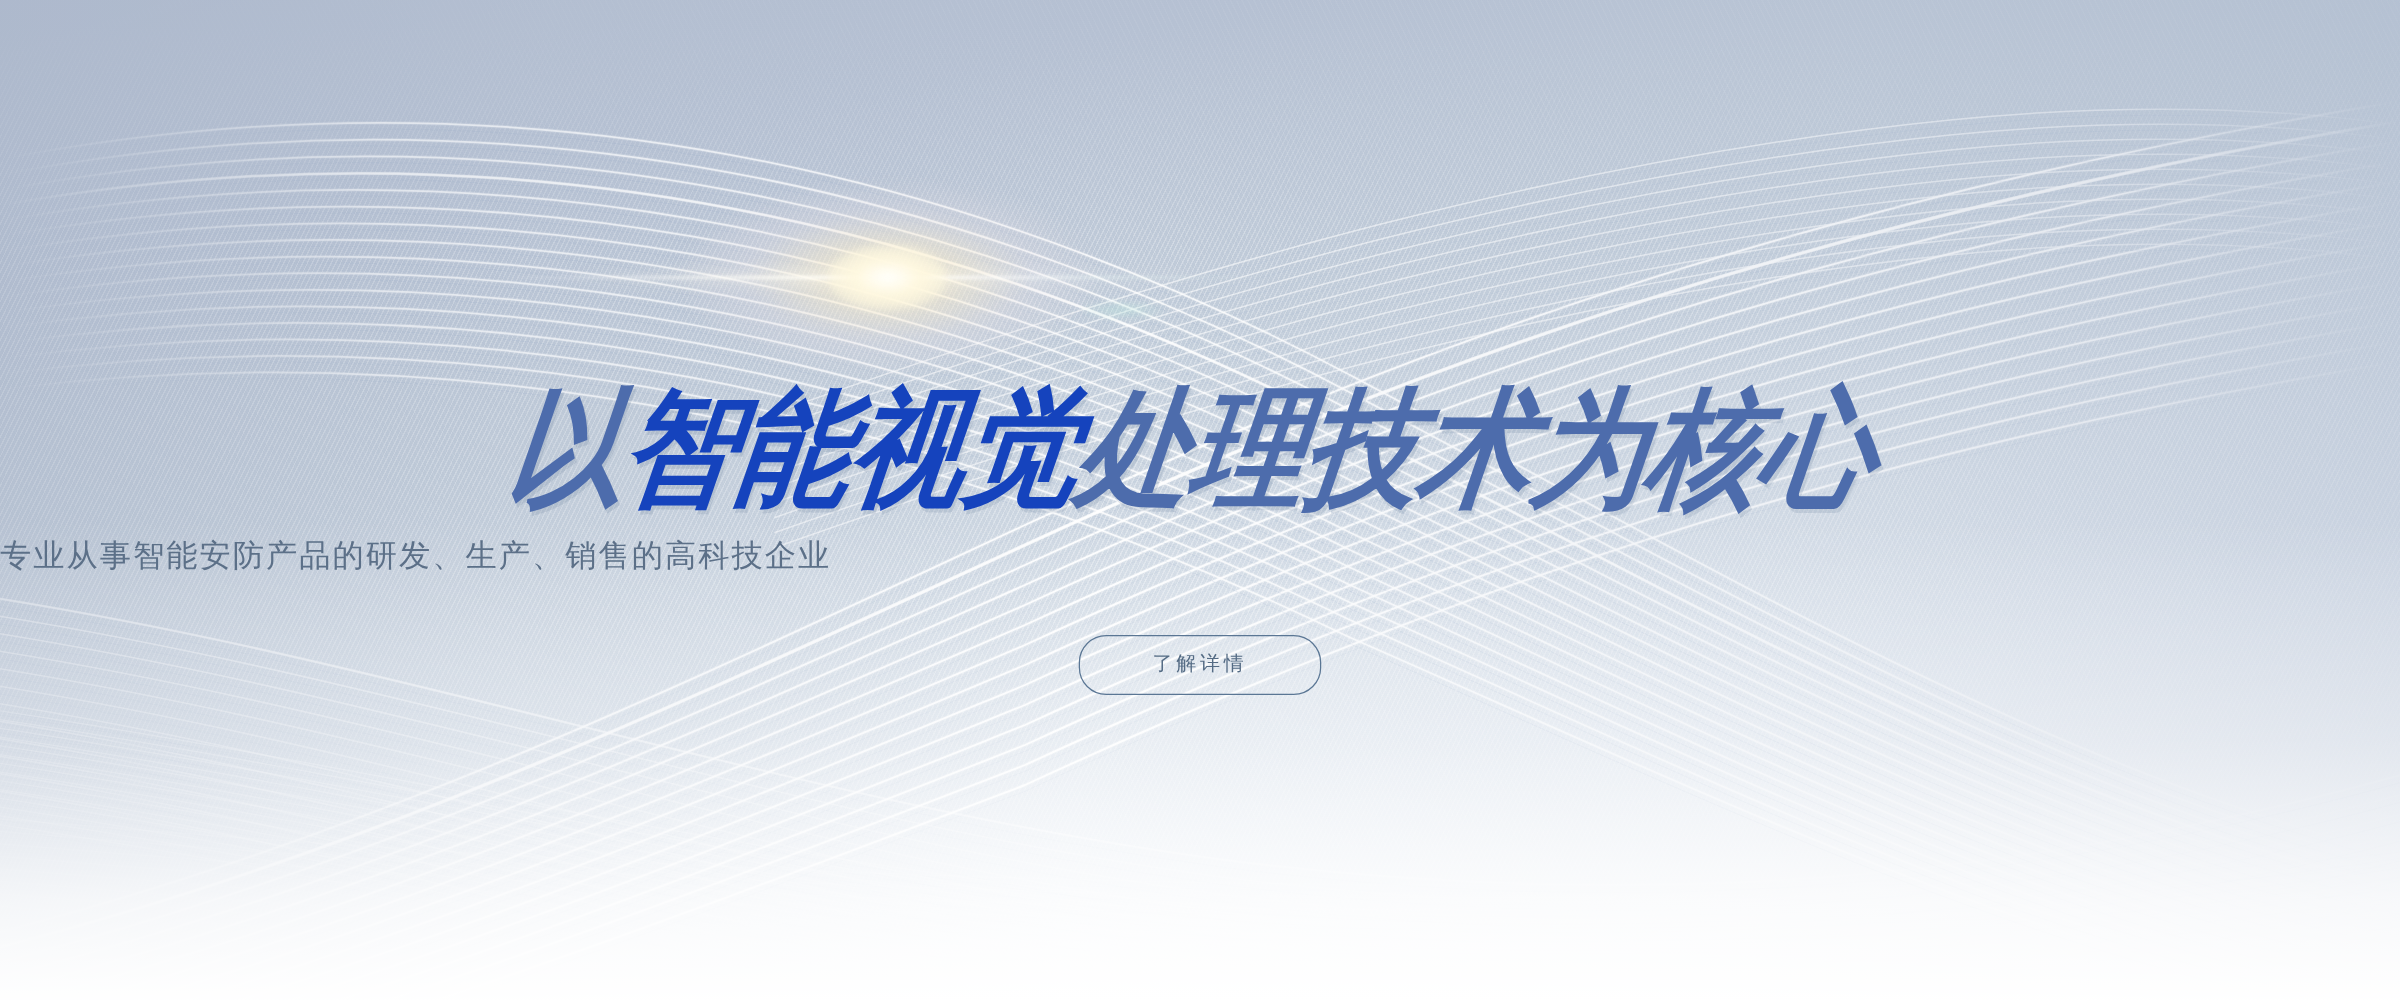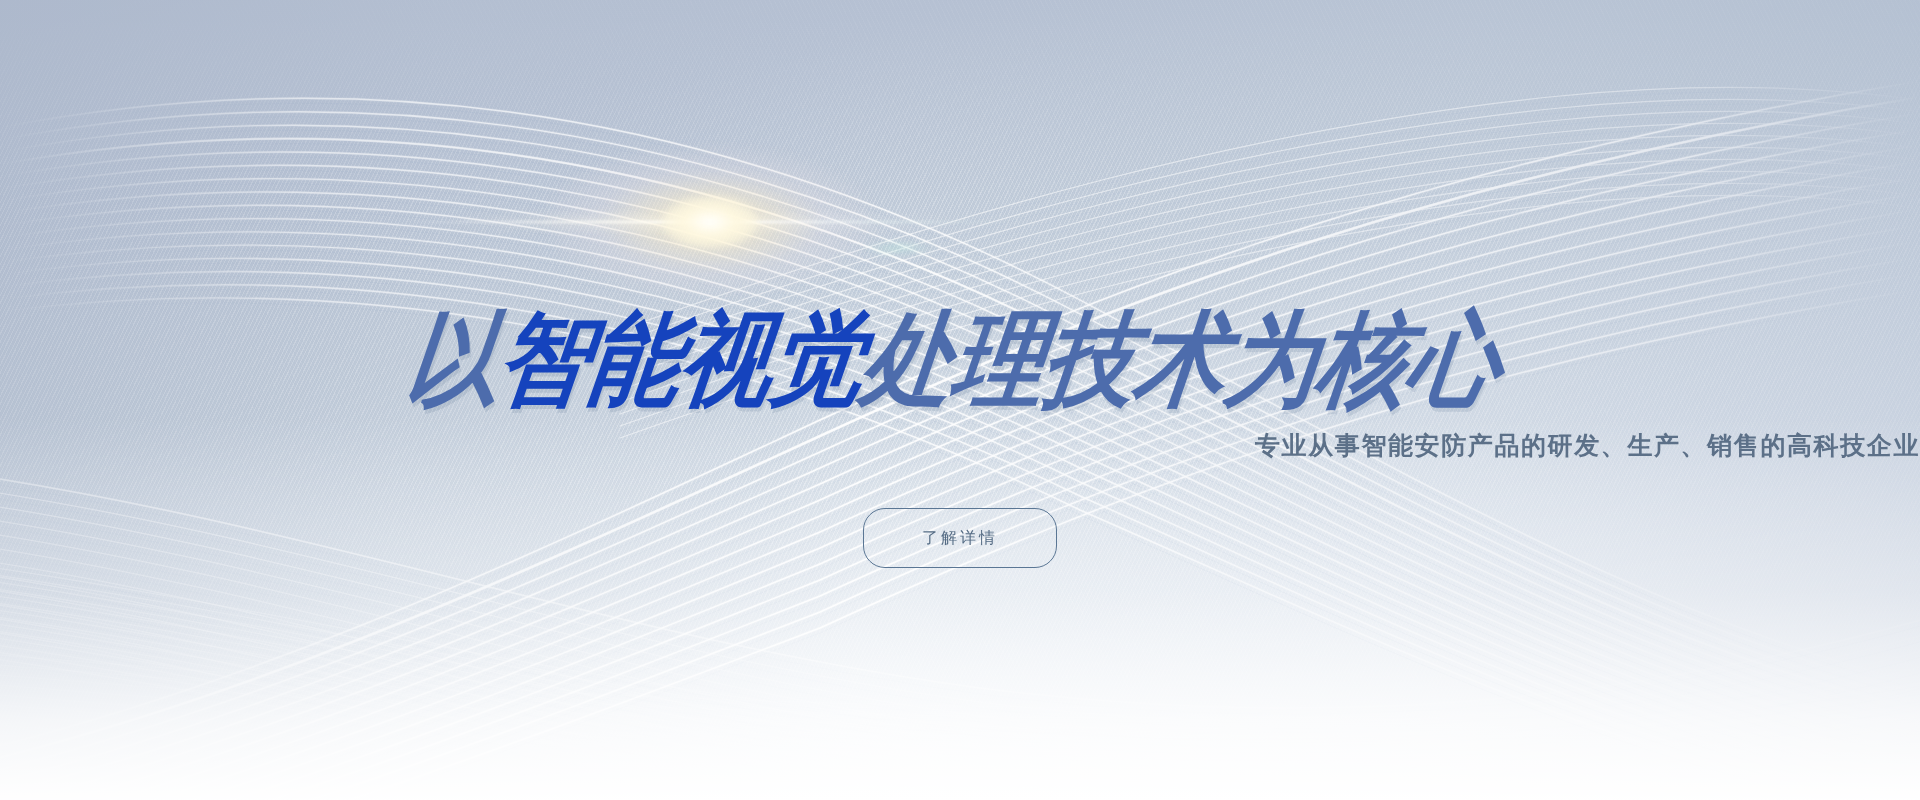--- a/index.html
+++ b/index.html
@@ -178,39 +178,39 @@
   }
   #headline .seg-a { color: #4d6cac; }
   #headline .seg-b { color: #1543bd; }
   #headline .seg-c { color: #4d6cac; }
 
   #subtitle {
     position: absolute;
     left: 0;
     right: 0;
     top: 402px;
-    text-align: right;
+    text-align: left;
     font-size: 25px;
     line-height: 1.5;
     color: #5c7088;
     letter-spacing: 1.6px;
-    font-weight: 700;
+    font-weight: 400;
   }
 
   #cta-wrap {
     position: absolute;
     left: 0;
     right: 0;
     top: 508px;
     text-align: center;
   }
   #cta-button {
     display: inline-block;
     width: 194px;
-    height: 60px;
+    height: 48px;
     line-height: 42px;
     border: 1px solid #5a7694;
     border-radius: 22px;
     color: #546b84;
     font-size: 16px;
     letter-spacing: 3px;
     text-align: center;
     background: transparent;
     cursor: pointer;
     box-sizing: border-box;

